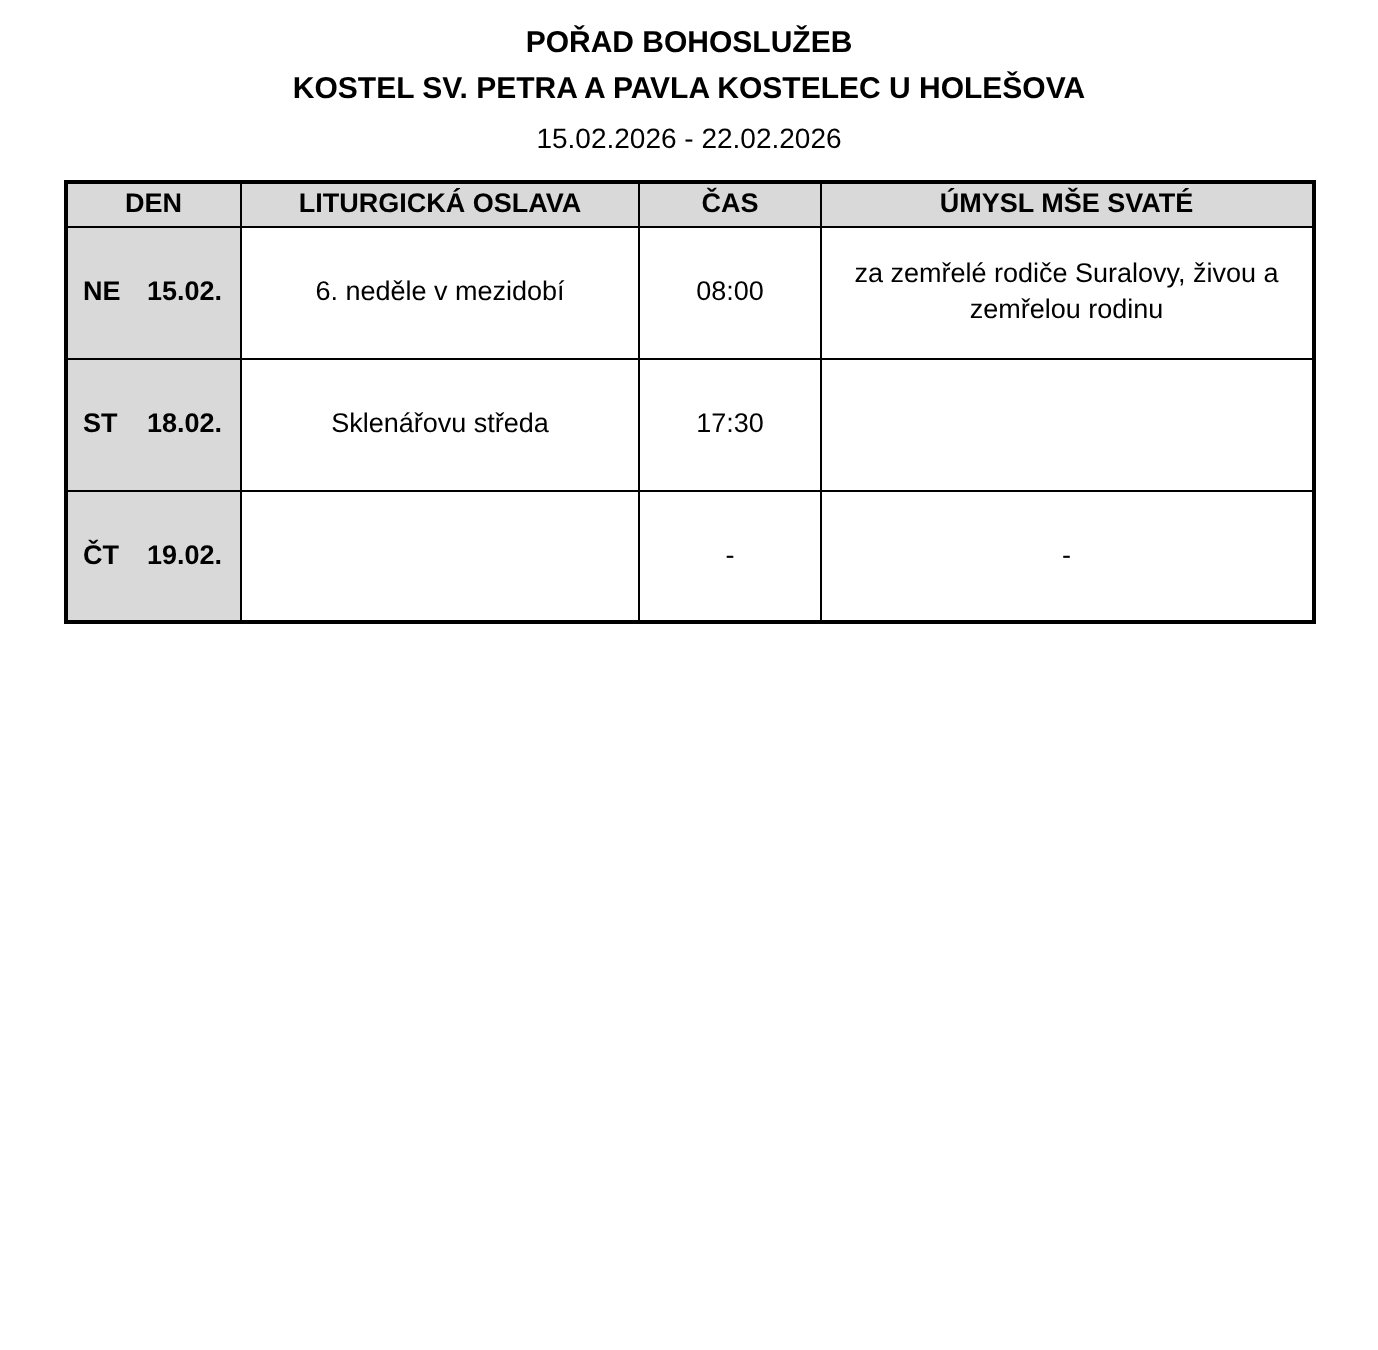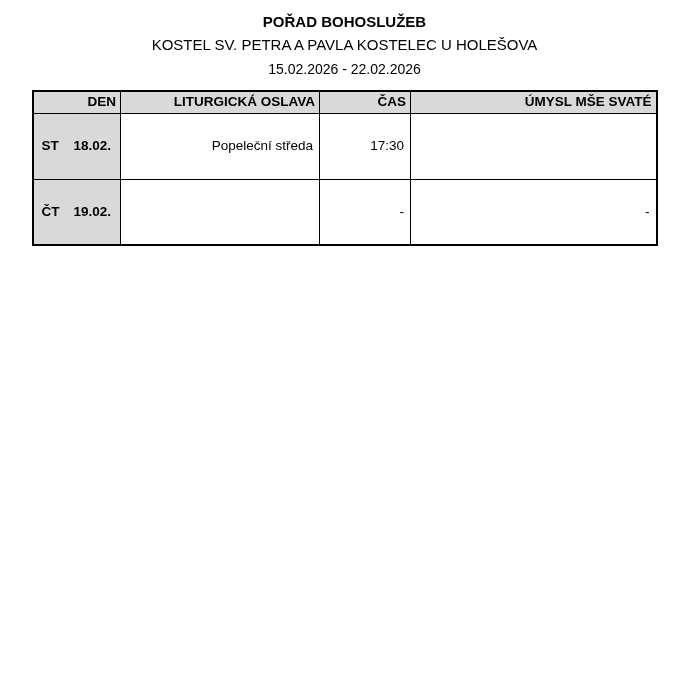--- a/index.html
+++ b/index.html
@@ -20,40 +20,40 @@
   }
   .titles {
     text-align: center;
     line-height: 1.35;
   }
   .title-main {
     font-weight: bold;
     font-size: 15px;
   }
   .title-sub {
-    font-weight: normal;
+    font-weight: bold;
     font-size: 15px;
     margin-top: 3px;
   }
   .title-dates {
     font-size: 14px;
     margin-top: 4px;
   }
   table.schedule {
     border-collapse: collapse;
     table-layout: fixed;
     width: 624px;
     margin: 12px auto 0 auto;
     border: 2px solid #000000;
   }
   .schedule th, .schedule td {
     border: 1px solid #000000;
     font-size: 13.5px;
     vertical-align: middle;
-    text-align: right;
+    text-align: center;
     padding: 2px 6px;
     box-sizing: border-box;
     overflow: hidden;
     line-height: 1.35;
   }
   .schedule th {
     background: #d9d9d9;
     font-weight: bold;
     height: 20px;
     padding: 1px 4px;
@@ -95,23 +95,31 @@
       <tr>
         <th>DEN</th>
         <th>LITURGICKÁ OSLAVA</th>
         <th>ČAS</th>
         <th>ÚMYSL MŠE SVATÉ</th>
       </tr>
     </thead>
     <tbody>
       <tr class="data-row">
         <td class="day-cell">
+          <span class="day-abbr">NE</span><span>15.02.</span>
+        </td>
+        <td>6. neděle v mezidobí</td>
+        <td>08:00</td>
+        <td>za zemřelé rodiče Suralovy, živou a zemřelou rodinu</td>
+      </tr>
+      <tr class="data-row">
+        <td class="day-cell">
           <span class="day-abbr">ST</span><span>18.02.</span>
         </td>
-        <td>Popeleční středa</td>
+        <td>Sklenářovu středa</td>
         <td>17:30</td>
         <td></td>
       </tr>
       <tr class="data-row">
         <td class="day-cell">
           <span class="day-abbr">ČT</span><span>19.02.</span>
         </td>
         <td></td>
         <td>-</td>
         <td>-</td>

